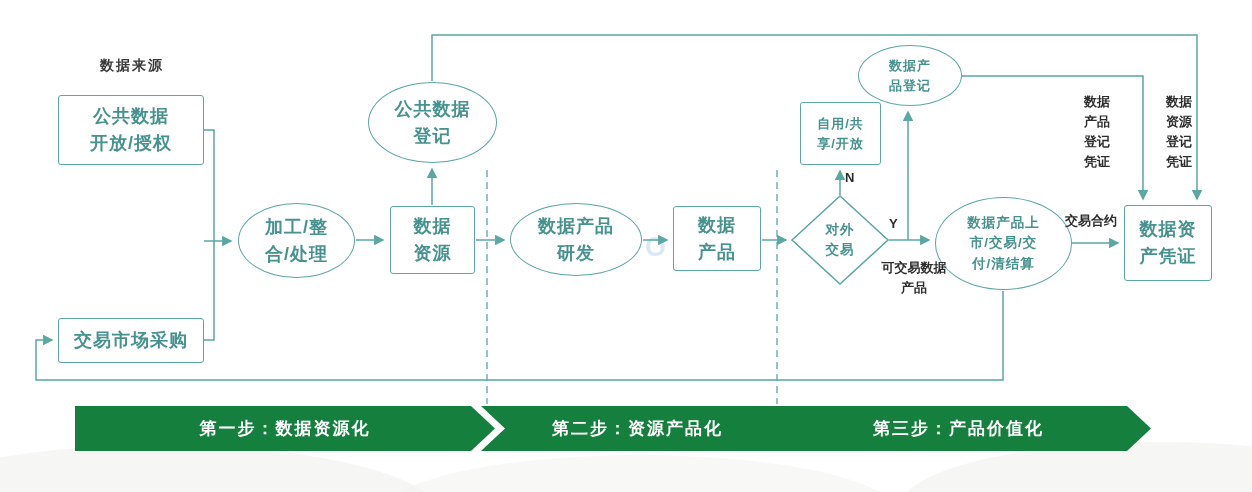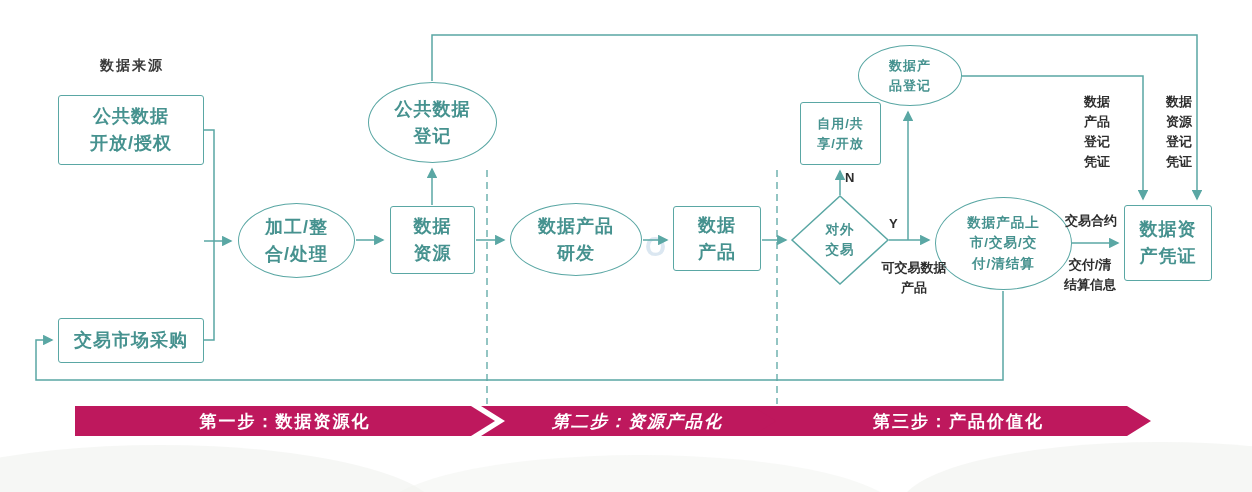--- a/index.html
+++ b/index.html
@@ -20,21 +20,21 @@
   .box { border:1.5px solid #5aa7a4; border-radius:3px; }
   .ellipse { border:1.5px solid #5aa7a4; border-radius:50%; }
   .plain { background:transparent; border:none;text-align:right; }
 
   .title-label { position:absolute; left:100px; top:57px; color:#3a3a3a; font-weight:bold;
     font-size:14px; letter-spacing:2px; z-index:4; }
 
   .dark-label { position:absolute; color:#2d2d2d; font-weight:bold; font-size:13px;
     line-height:1.55; white-space:pre-line; text-align:center; z-index:4; }
 
-  .banner { position:absolute; top:406px; height:30px; background:#be185d; color:#ffffff;
+  .banner { position:absolute; top:406px; height:45px; background:#15803d; color:#ffffff;
     display:flex; align-items:center; justify-content:center; font-size:17px; font-weight:bold;
     letter-spacing:2px; z-index:3; }
   .banner.first { clip-path: polygon(0 0, calc(100% - 24px) 0, 100% 50%, calc(100% - 24px) 100%, 0 100%); }
   .banner.chev  { clip-path: polygon(0 0, calc(100% - 24px) 0, 100% 50%, calc(100% - 24px) 100%, 0 100%, 24px 50%);
     padding-left:14px; }
 </style>
 </head>
 <body>
 
 <div class="canvas">
@@ -102,34 +102,32 @@
   <div class="node box" style="left:1124px; top:205px; width:88px; height:76px;">数据资
 产凭证</div>
   <div class="node ellipse" style="left:858px; top:45px; width:104px; height:61px; font-size:13px;">数据产
 品登记</div>
 
   <div class="dark-label" style="left:845px; top:168px;">N</div>
   <div class="dark-label" style="left:889px; top:214px;">Y</div>
   <div class="dark-label" style="left:868px; top:258px; width:92px;">可交易数据
 产品</div>
   <div class="dark-label" style="left:1060px; top:211px; width:62px;">交易合约</div>
-  <div class="dark-label" style="left:1058px; top:255px; width:64px;">交付/清
-结算信息</div>
   <div class="dark-label" style="left:1080px; top:92px; width:34px;">数据
 产品
 登记
 凭证</div>
   <div class="dark-label" style="left:1162px; top:92px; width:34px;">数据
 资源
 登记
 凭证</div>
 
   <div class="banner first" style="left:75px; width:420px;">
     <span>第一步：数据资源化</span>
   </div>
-  <div class="banner chev" style="left:481px; width:299px;font-style:italic;">
+  <div class="banner chev" style="left:481px; width:299px;">
     <span>第二步：资源产品化</span>
   </div>
   <div class="banner chev" style="left:752px; width:399px;">
     <span>第三步：产品价值化</span>
   </div>
 
 </div>
 
 </body></html>

